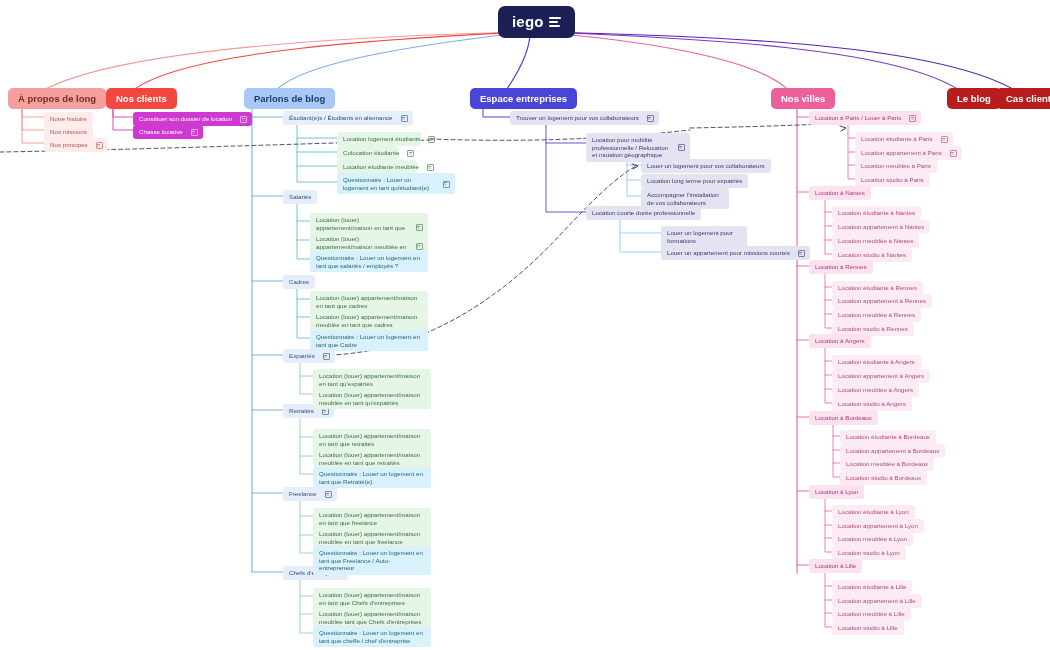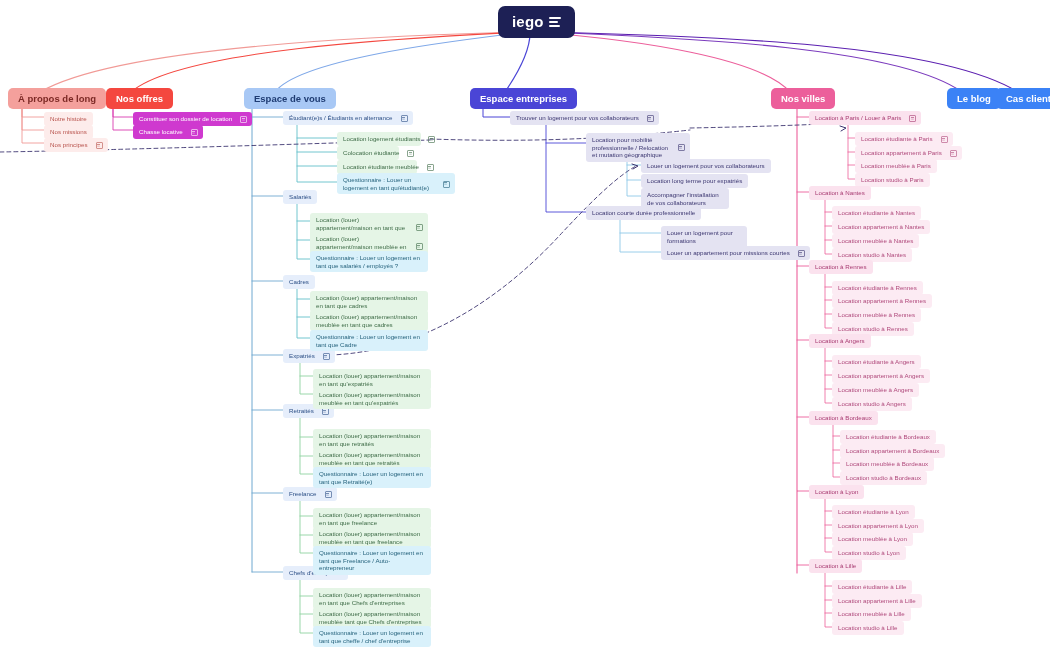--- a/index.html
+++ b/index.html
@@ -36,21 +36,21 @@
   .burger i:nth-child(2){ width:9px;}
   .burger i:nth-child(3){ width:11px;}
 
   
   .l1{ font-size:9.5px; font-weight:bold; padding:5px 10px; border-radius:5px; }
   .l1.salmon{ background:#f4a09c; color:#7d2a26; }
   .l1.red{ background:#f4473f; color:#ffffff; }
   .l1.lblue{ background:#a8c8f5; color:#1f3c73; }
   .l1.indigo{ background:#4a45d6; color:#ffffff; }
   .l1.pink{ background:#ec5f9b; color:#ffffff; }
-  .l1.purple{ background:#3b82f6; color:#ffffff; }
+  .l1.purple{ background:#b91c1c; color:#ffffff; }
 
   
   .sub{ font-size:6.2px; padding:3.2px 6px; border-radius:3px; }
   .sub.wrap{ white-space:normal; }
   .s-salmon{ background:#fdeceb; color:#b8524c; }
   .s-magenta{ background:#cf39cf; color:#ffffff; }
   .s-blue{   background:#e6eefb; color:#2c4f86; }
   .s-green{  background:#e5f5e6; color:#3d6b46; }
   .s-cyan{   background:#d9f1fb; color:#25627c; }
   .s-lilac{  background:#e4e3f2; color:#3b3670; }
@@ -202,24 +202,24 @@
         <i></i>
         <i></i>
         <i></i>
       </span>
   </div>
 
   <div class="node l1 salmon" style="left:8px; top:88px;">
     <span>À propos de long</span>
   </div>
   <div class="node l1 red" style="left:106px; top:88px;">
-    <span>Nos offres</span>
+    <span>Nos clients</span>
   </div>
   <div class="node l1 lblue" style="left:244px; top:88px;">
-    <span>Espace de vous</span>
+    <span>Parlons de blog</span>
   </div>
   <div class="node l1 indigo" style="left:470px; top:88px;">
     <span>Espace entreprises</span>
   </div>
   <div class="node l1 pink" style="left:771px; top:88px;align-items:center;">
     <span>Nos villes</span>
   </div>
   <div class="node l1 purple" style="left:947px; top:88px;">
     <span>Le blog</span>
   </div>

